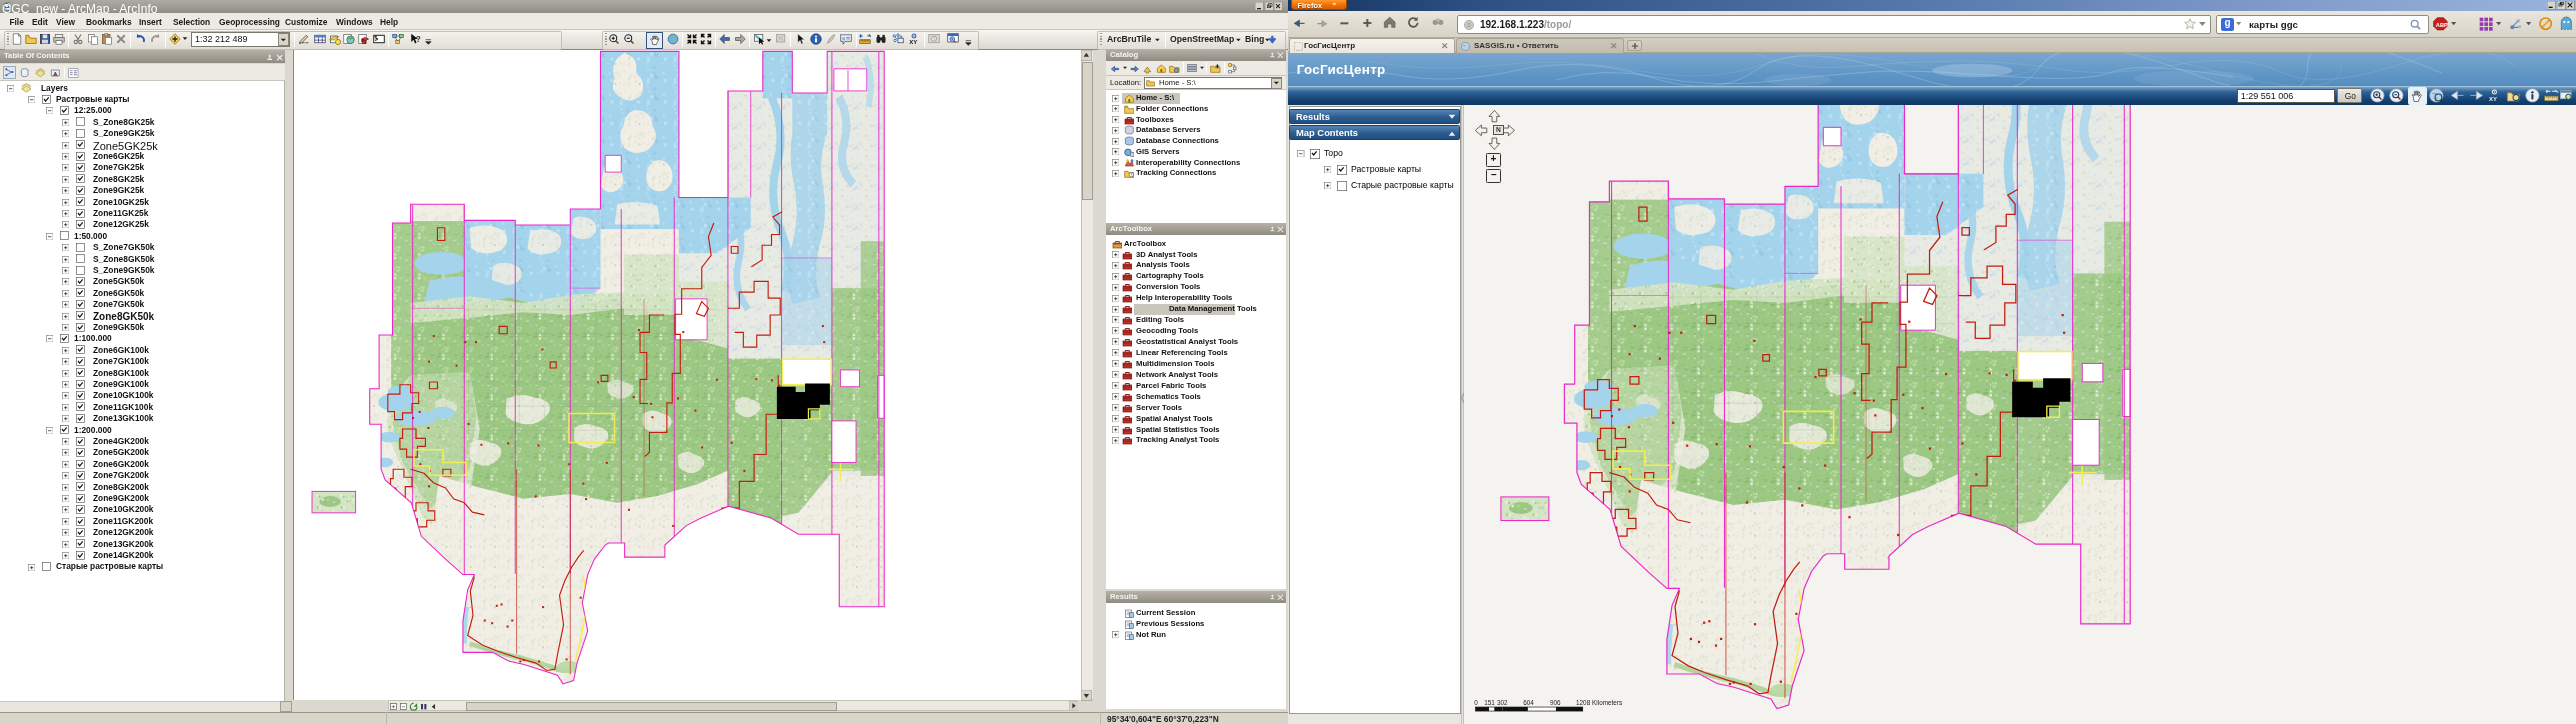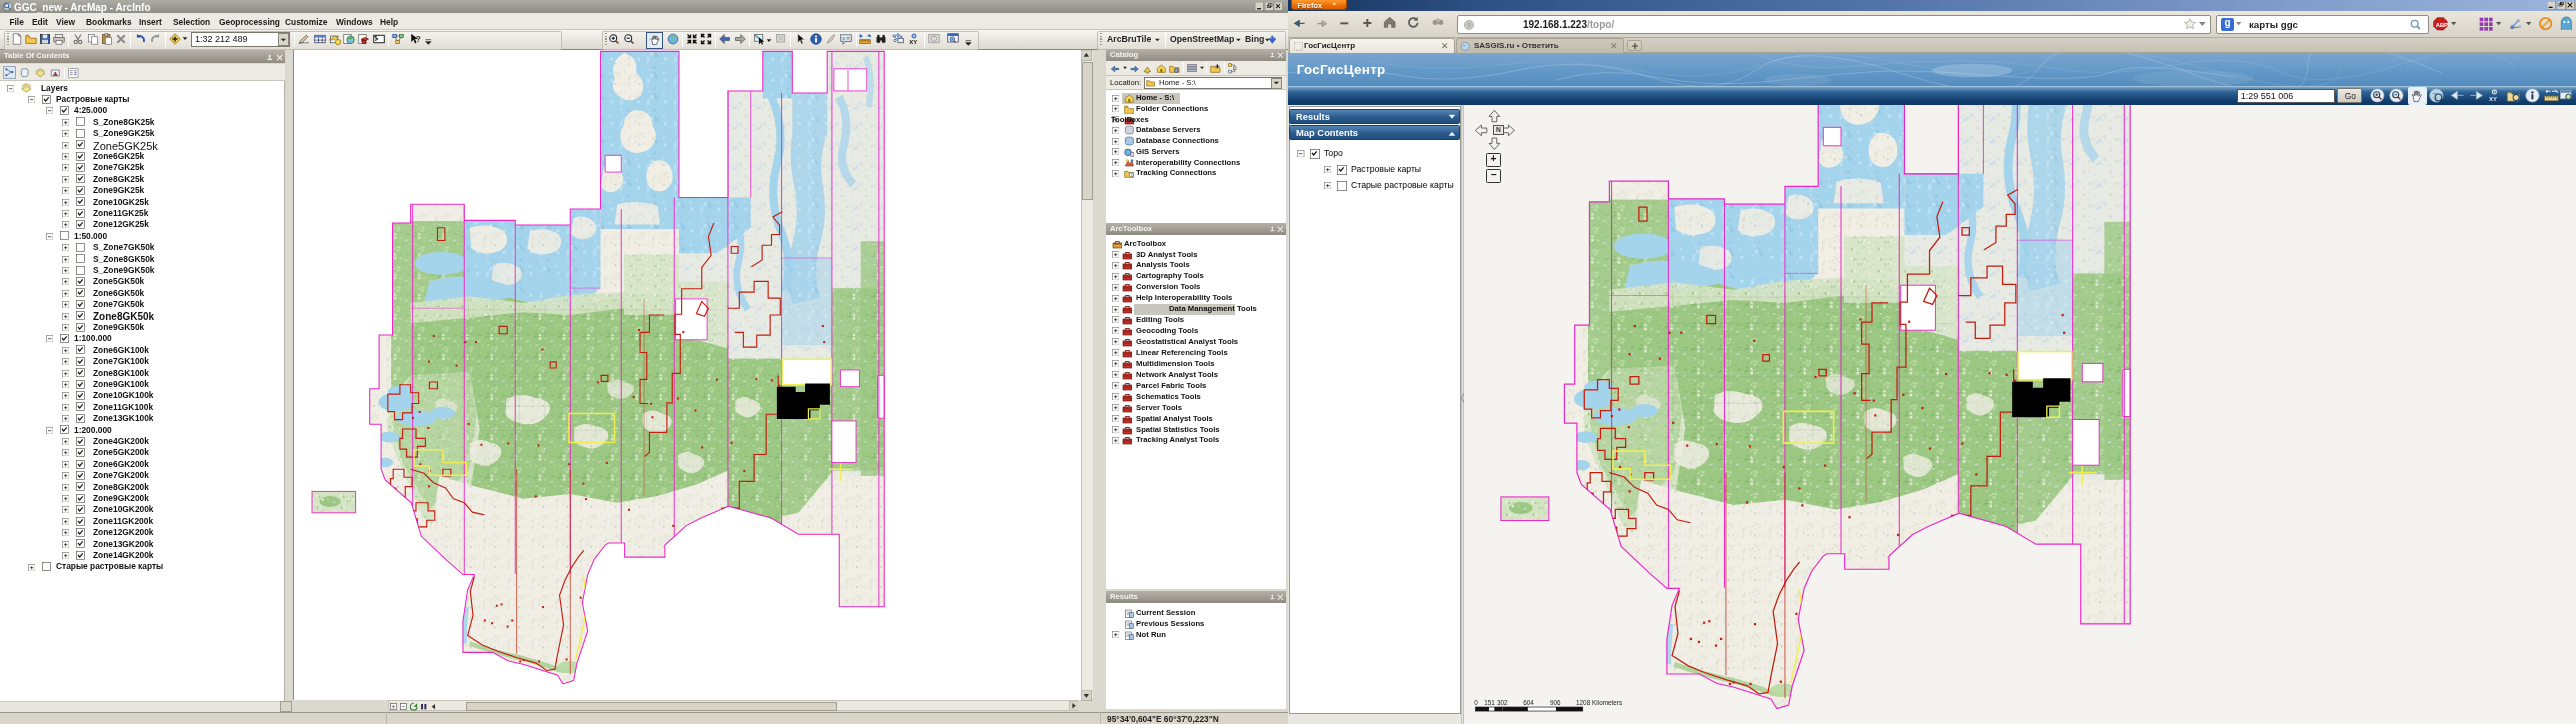--- a/index.html
+++ b/index.html
@@ -1,21 +1,21 @@
 <!DOCTYPE html>
 <html style="font-size:10.7px"><head><meta charset="utf-8"><style>html,body{margin:0;padding:0}#scr{position:relative;width:2576px;height:725px;overflow:hidden;background:#d6d2c6;font-family:"Liberation Sans",sans-serif;-webkit-font-smoothing:antialiased}div{box-sizing:border-box}.ptitle{background:linear-gradient(#b5b1a8,#8f8b81);color:#f4f4f0;font-size:7.7px;font-weight:bold;padding:1.3px 0 0 4px}</style></head><body>
 <div id="scr">
     <div style="position:absolute;left:0;top:0;width:1288px;height:725px;background:#dbd8d0">
       <div style="position:absolute;left:0px;top:0px;width:1288px;height:12.7px;background:linear-gradient(#adaca4,#8f8e86);"></div>
       <svg style="position:absolute;left:2.7px;top:2px;" width="8.7" height="8.7" viewBox="0 0 13 13">
         <circle cx="6.5" cy="6.5" r="6" fill="#e8e6e0" stroke="#555"></circle>
         <circle cx="5.5" cy="5.5" r="3.2" fill="none" stroke="#2266aa" stroke-width="1.6"></circle>
         <line x1="8" y1="8" x2="11" y2="11" stroke="#2266aa" stroke-width="1.8"></line>
       </svg>
-      <div style="position:absolute;left:14px;top:2px;white-space:nowrap;color:#fff;font-size:10px;font-weight:bold;">GGC_new - ArcMap - ArcInfo</div>
+      <div style="position:absolute;left:2px;top:2px;white-space:nowrap;color:#fff;font-size:12px;font-weight:normal;">GGC_new - ArcMap - ArcInfo</div>
       <svg style="position:absolute;left:1255px;top:2px;" width="8.7" height="8.7" viewBox="0 0 13 13">
         <rect x="0" y="0" width="13" height="13" fill="#d8d4c8" stroke="#807e74"></rect>
         <rect x="3" y="9" width="6" height="2" fill="#222"></rect>
       </svg>
       <svg style="position:absolute;left:1265px;top:2px;" width="8.7" height="8.7" viewBox="0 0 13 13">
         <rect x="0" y="0" width="13" height="13" fill="#d8d4c8" stroke="#807e74"></rect>
         <rect x="3.5" y="4.5" width="5" height="4" fill="none" stroke="#222"></rect>
         <rect x="5.5" y="2.5" width="5" height="4" fill="none" stroke="#222"></rect>
       </svg>
       <svg style="position:absolute;left:1274px;top:2px;" width="8.7" height="8.7" viewBox="0 0 13 13">
@@ -423,21 +423,21 @@
       </svg>
       <div style="position:absolute;left:56px;top:94px;white-space:nowrap;font-size:8.4px;font-weight:bold;color:#111;">Растровые карты</div>
       <svg style="position:absolute;left:46px;top:107px;" width="7.4" height="7.4" viewBox="0 0 11 11">
         <rect x="0.5" y="0.5" width="10" height="10" fill="#fff" stroke="#83817a"></rect>
         <line x1="3" y1="5.5" x2="8" y2="5.5" stroke="#111"></line>
       </svg>
       <svg style="position:absolute;left:60px;top:106px;" width="8.7" height="8.7" viewBox="0 0 13 13">
         <rect x="0.5" y="0.5" width="12" height="12" fill="#fff" stroke="#5a5a55"></rect>
         <path d="M3 6 L5.5 9 L10 3.5" stroke="#111" stroke-width="1.8" fill="none"></path>
       </svg>
-      <div style="position:absolute;left:74px;top:105px;white-space:nowrap;font-size:8.4px;font-weight:bold;color:#111;">4:25.000</div>
+      <div style="position:absolute;left:74px;top:105px;white-space:nowrap;font-size:8.4px;font-weight:bold;color:#111;">12:25.000</div>
       <svg style="position:absolute;left:62px;top:119px;" width="7.4" height="7.4" viewBox="0 0 11 11">
         <rect x="0.5" y="0.5" width="10" height="10" fill="#fff" stroke="#83817a"></rect>
         <line x1="3" y1="5.5" x2="8" y2="5.5" stroke="#111"></line>
         <line x1="5.5" y1="3" x2="5.5" y2="8" stroke="#111"></line>
       </svg>
       <svg style="position:absolute;left:76px;top:117px;" width="8.7" height="8.7" viewBox="0 0 13 13">
         <rect x="0.5" y="0.5" width="12" height="12" fill="#fff" stroke="#5a5a55"></rect>
       </svg>
       <div style="position:absolute;left:93px;top:117px;white-space:nowrap;font-size:8.4px;font-weight:bold;color:#111;">S_Zone8GK25k</div>
       <svg style="position:absolute;left:62px;top:130px;" width="7.4" height="7.4" viewBox="0 0 11 11">
@@ -950,21 +950,21 @@
       <svg style="position:absolute;left:1112px;top:116px;" width="7.4" height="7.4" viewBox="0 0 11 11">
         <rect x="0.5" y="0.5" width="10" height="10" fill="#fff" stroke="#83817a"></rect>
         <line x1="3" y1="5.5" x2="8" y2="5.5" stroke="#111"></line>
         <line x1="5.5" y1="3" x2="5.5" y2="8" stroke="#111"></line>
       </svg>
       <svg style="position:absolute;left:1124px;top:115px;" width="10" height="10" viewBox="0 0 15 15">
         <rect x="1.5" y="6" width="13" height="7.5" fill="#c03028" stroke="#6a1410"></rect>
         <path d="M5 6 v-2.2 h6 V6" fill="none" stroke="#6a1410" stroke-width="1.4"></path>
         <line x1="1.5" y1="9" x2="14.5" y2="9" stroke="#6a1410"></line>
       </svg>
-      <div style="position:absolute;left:1111px;top:115px;white-space:nowrap;font-size:7.7px;font-weight:bold;color:#111;">Toolboxes</div>
+      <div style="position:absolute;left:1136px;top:115px;white-space:nowrap;font-size:7.7px;font-weight:bold;color:#111;">Toolboxes</div>
       <svg style="position:absolute;left:1112px;top:127px;" width="7.4" height="7.4" viewBox="0 0 11 11">
         <rect x="0.5" y="0.5" width="10" height="10" fill="#fff" stroke="#83817a"></rect>
         <line x1="3" y1="5.5" x2="8" y2="5.5" stroke="#111"></line>
         <line x1="5.5" y1="3" x2="5.5" y2="8" stroke="#111"></line>
       </svg>
       <svg style="position:absolute;left:1124px;top:125px;" width="10" height="10" viewBox="0 0 15 15">
         <ellipse cx="8" cy="4" rx="6" ry="2.5" fill="#cfd6df" stroke="#667"></ellipse>
         <path d="M2 4 v7 a6 2.5 0 0 0 12 0 v-7" fill="#cfd6df" stroke="#667"></path>
       </svg>
       <div style="position:absolute;left:1136px;top:125px;white-space:nowrap;font-size:7.7px;font-weight:bold;color:#111;">Database Servers</div>
@@ -1314,21 +1314,21 @@
       <svg style="position:absolute;left:144px;top:17px;" width="12" height="10.7" viewBox="0 0 18 16">
         <circle cx="5" cy="8" r="4" fill="#9a968a"></circle>
         <circle cx="13" cy="8" r="4" fill="#9a968a"></circle>
         <circle cx="9" cy="5" r="3" fill="#b8b4a8"></circle>
       </svg>
       <div style="position:absolute;left:169px;top:14.8px;width:754px;height:19px;background:#fff;border:0.7px solid #8f8d82;border-radius:2px;"></div>
       <svg style="position:absolute;left:176px;top:19.5px;" width="10" height="10" viewBox="0 0 15 15">
         <circle cx="7.5" cy="7.5" r="7" fill="#d8d8d2" stroke="#9a9a94"></circle>
         <path d="M1 7.5 h13 M7.5 1 v13 M2.5 3.5 a8 8 0 0 0 10 0 M2.5 11.5 a8 8 0 0 1 10 0" stroke="#9a9a94" fill="none"></path>
       </svg>
-      <div style="position:absolute;left:192px;top:19px;white-space:nowrap;font-size:10px;font-weight:bold;margin-left:43px;"><span style="color:#1a1a1a">192.168.1.223</span><span style="color:#9a9a94">/topo/</span></div>
+      <div style="position:absolute;left:192px;top:19px;white-space:nowrap;font-size:10px;font-weight:bold;"><span style="color:#1a1a1a">192.168.1.223</span><span style="color:#9a9a94">/topo/</span></div>
       <svg style="position:absolute;left:896px;top:18px;" width="12" height="11.4" viewBox="0 0 18 17">
         <path d="M9 1 l2.4 5 5.6 .6 -4.2 3.8 1.2 5.6 -5 -3 -5 3 1.2 -5.6 -4.2 -3.8 5.6 -.6 z" fill="#f4f2ec" stroke="#b0aca0" stroke-width="1.3"></path>
       </svg>
       <svg style="position:absolute;left:911px;top:21.5px;" width="6.7" height="5.4" viewBox="0 0 10 8">
         <path d="M0 0 l5 6 5 -6 z" fill="#8a867a"></path>
       </svg>
       <div style="position:absolute;left:928px;top:14.8px;width:213px;height:19px;background:#fff;border:0.7px solid #8f8d82;border-radius:2px;"></div>
       <div style="position:absolute;left:933px;top:18px;width:12.7px;height:12.7px;background:#3a6cd8;border-radius:2px;">
         <div style="color:#fff;font-size:10px;font-weight:bold;margin:-0.7px 0 0 3.4px">g</div>
       </div>

